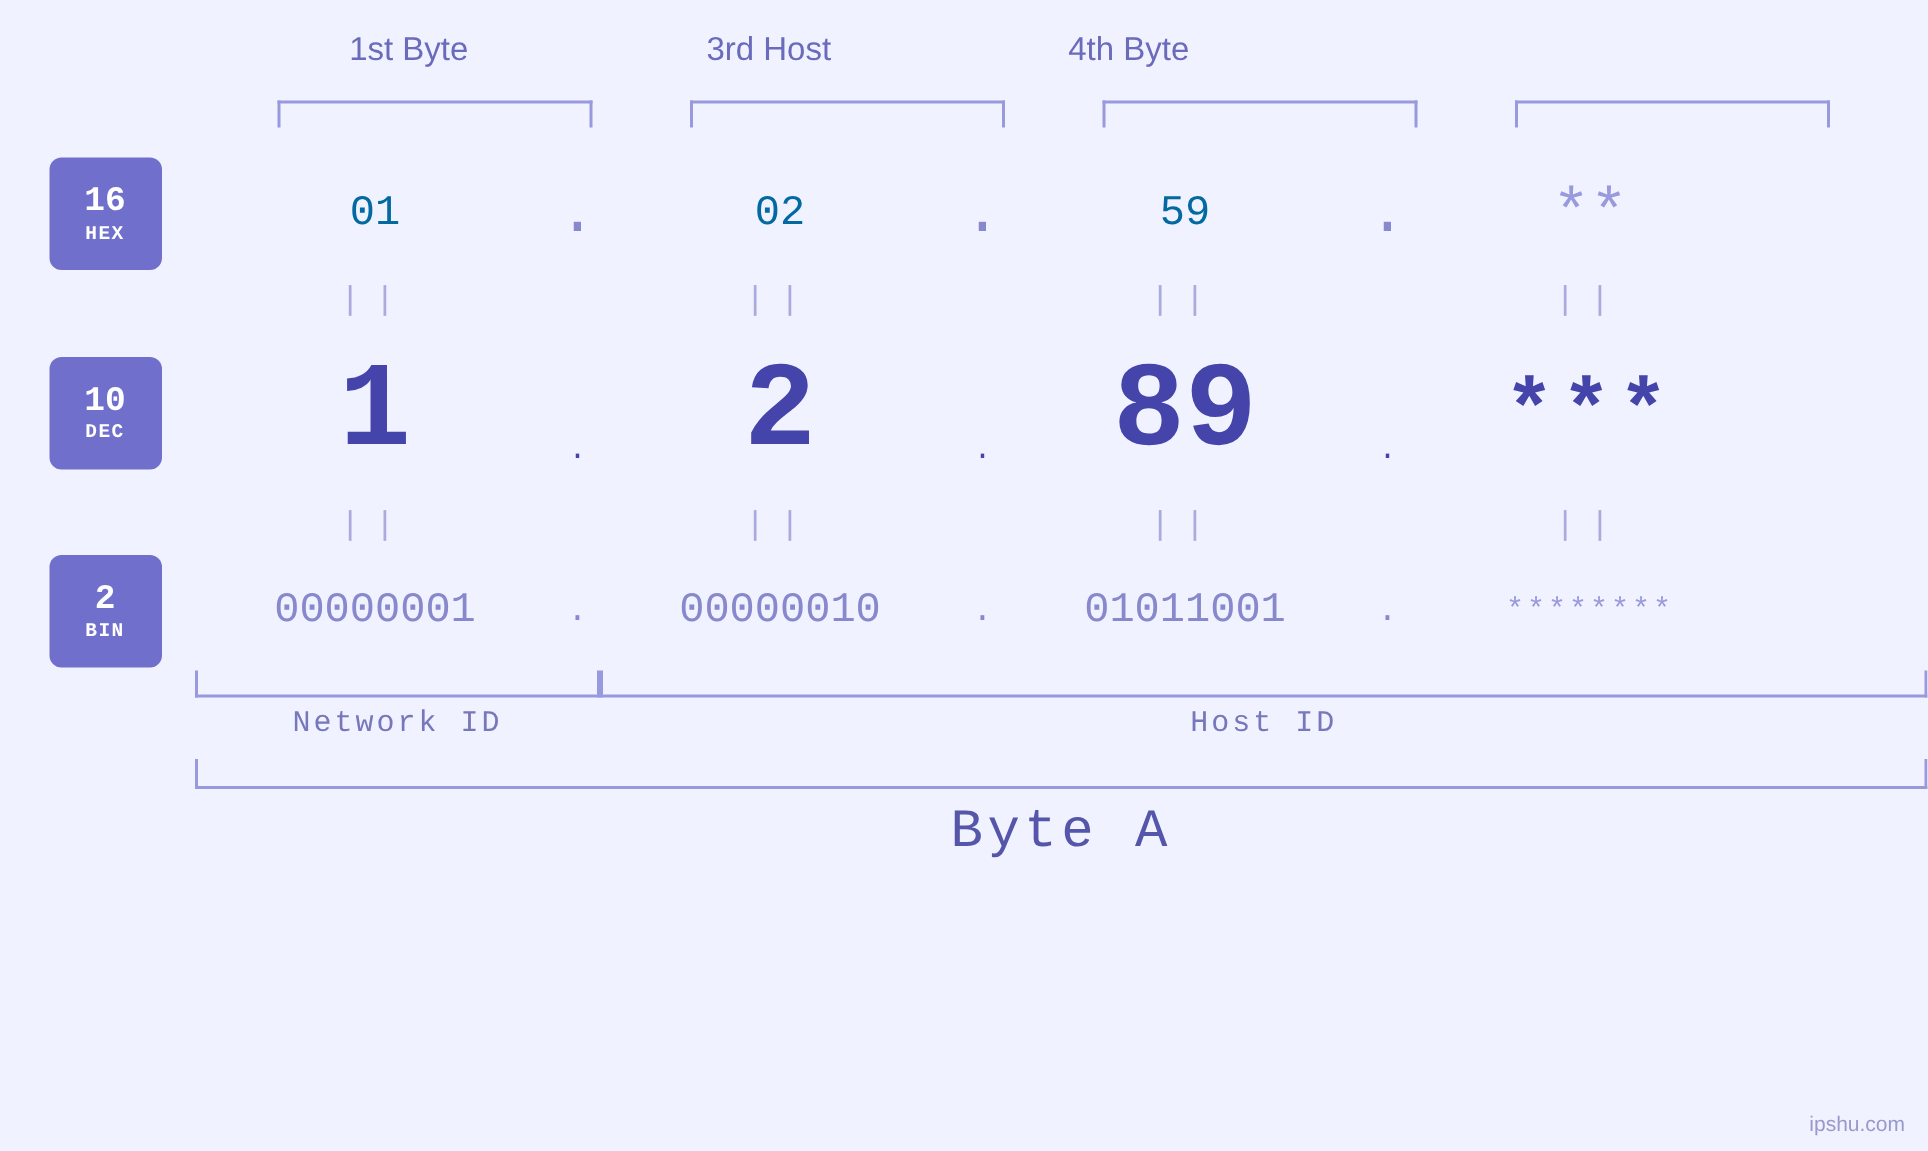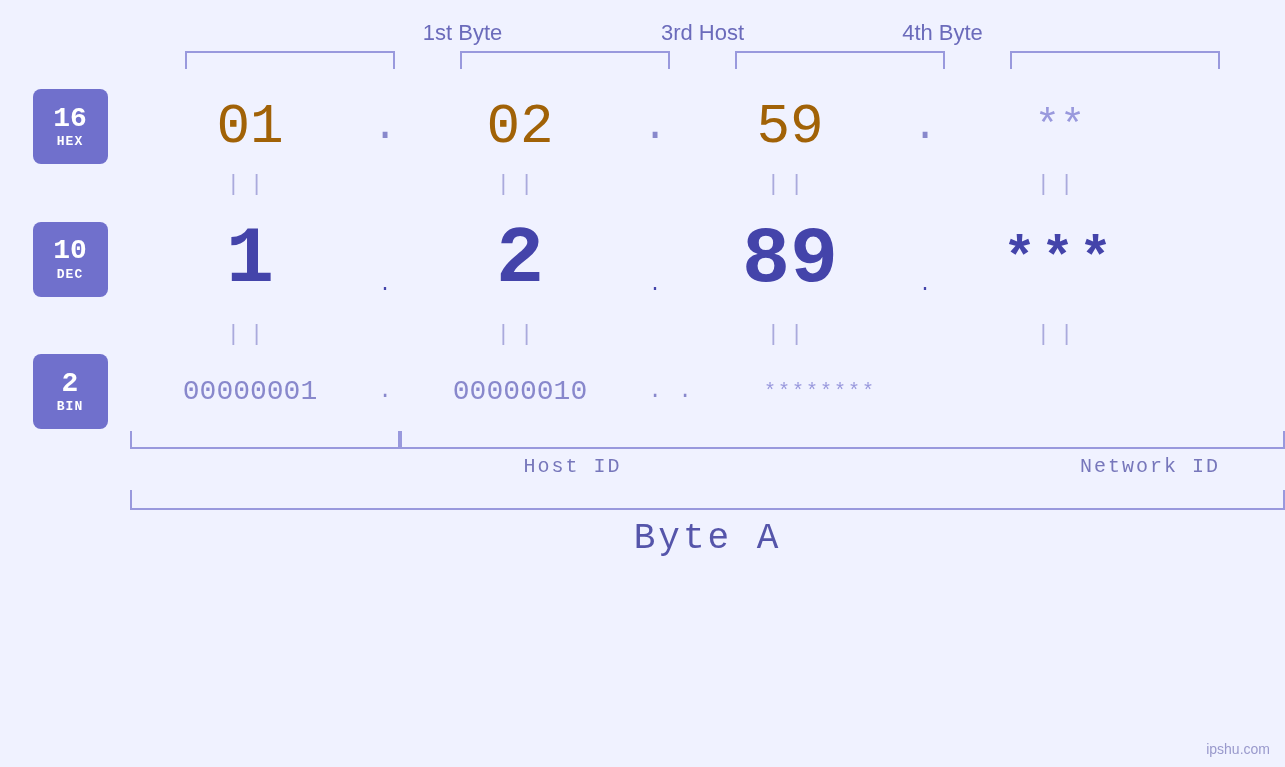--- a/index.html
+++ b/index.html
@@ -20,22 +20,22 @@
       flex-direction: column;
       align-items: center;
       padding-top: 20px;
     }
 
     
     .byte-headers {
       display: flex;
       width: 1100px;
       margin-left: 120px;
-      justify-content: center;
-      margin-bottom: 5px;
+      justify-content: flex-start;
+      margin-bottom: 21px;
     }
     .byte-header {
       width: 240px;
       text-align: center;
       color: #6b6bbb;
       font-size: 22px;
       font-family: Arial, sans-serif;
     }
 
     
@@ -60,21 +60,21 @@
       background: #7070cc;
       border-radius: 8px;
       display: flex;
       flex-direction: column;
       align-items: center;
       justify-content: center;
       color: white;
       margin-bottom: 0;
     }
     .badge-num {
-      font-size: 28px;
+      font-size: 23px;
       font-weight: bold;
       line-height: 1.1;
     }
     .badge-label {
       font-size: 13px;
       font-weight: bold;
       letter-spacing: 1px;
     }
 
     
@@ -92,22 +92,22 @@
     }
 
     .dot {
       width: 30px;
       text-align: center;
       color: #6b6bbb;
     }
 
     
     .hex-row .cell {
-      color: #a16207;
-      font-size: 56px;
+      color: #0369a1;
+      font-size: 28px;
     }
     .hex-row .dot {
       font-size: 42px;
       color: #8888cc;
     }
     .hex-row .cell-last {
       color: #9999dd;
       font-size: 42px;
     }
 
@@ -269,39 +269,40 @@
         <div class="equals-cell" style="color:#aaaadd; font-size:22px; letter-spacing:10px;">||</div>
         <div class="equals-spacer"></div>
         <div class="equals-cell" style="color:#aaaadd; font-size:22px; letter-spacing:10px;">||</div>
       </div>
 
       <div class="data-row bin-row">
         <div class="cell">00000001</div>
         <div class="dot">.</div>
         <div class="cell">00000010</div>
         <div class="dot">.</div>
+        <div class="cell">01011001</div>
         <div class="dot">.</div>
         <div class="cell cell-last" style="font-size:20px; letter-spacing:2px;">********</div>
       </div>
 
     </div>
   </div>
 
   <div style="width:1155px; margin-left:130px; margin-top:2px;">
 
     <div style="display:flex; width:100%; align-items:flex-end; gap:0;">
 
       <div style="width:270px; height:18px; border-bottom:2px solid #9999dd; border-left:2px solid #9999dd; border-right:2px solid #9999dd;"></div>
 
       <div style="flex:1; height:18px; border-bottom:2px solid #9999dd; border-left:2px solid #9999dd; border-right:2px solid #9999dd;"></div>
     </div>
 
     <div style="display:flex; width:100%; margin-top:6px;">
+      <div style="width:270px; text-align:center; color:#7777bb; font-size:20px; letter-spacing:2px;">Network ID</div>
       <div style="flex:1; text-align:center; color:#7777bb; font-size:20px; letter-spacing:2px;">Host ID</div>
-      <div style="width:270px; text-align:center; color:#7777bb; font-size:20px; letter-spacing:2px;">Network ID</div>
     </div>
 
     <div style="width:100%; height:20px; border-bottom:2px solid #9999dd; border-left:2px solid #9999dd; border-right:2px solid #9999dd; margin-top:12px;"></div>
 
     <div style="width:100%; text-align:center; color:#5555aa; font-size:36px; letter-spacing:3px; margin-top:8px;">Byte A</div>
 
   </div>
 
   <div class="watermark">ipshu.com</div>
 

